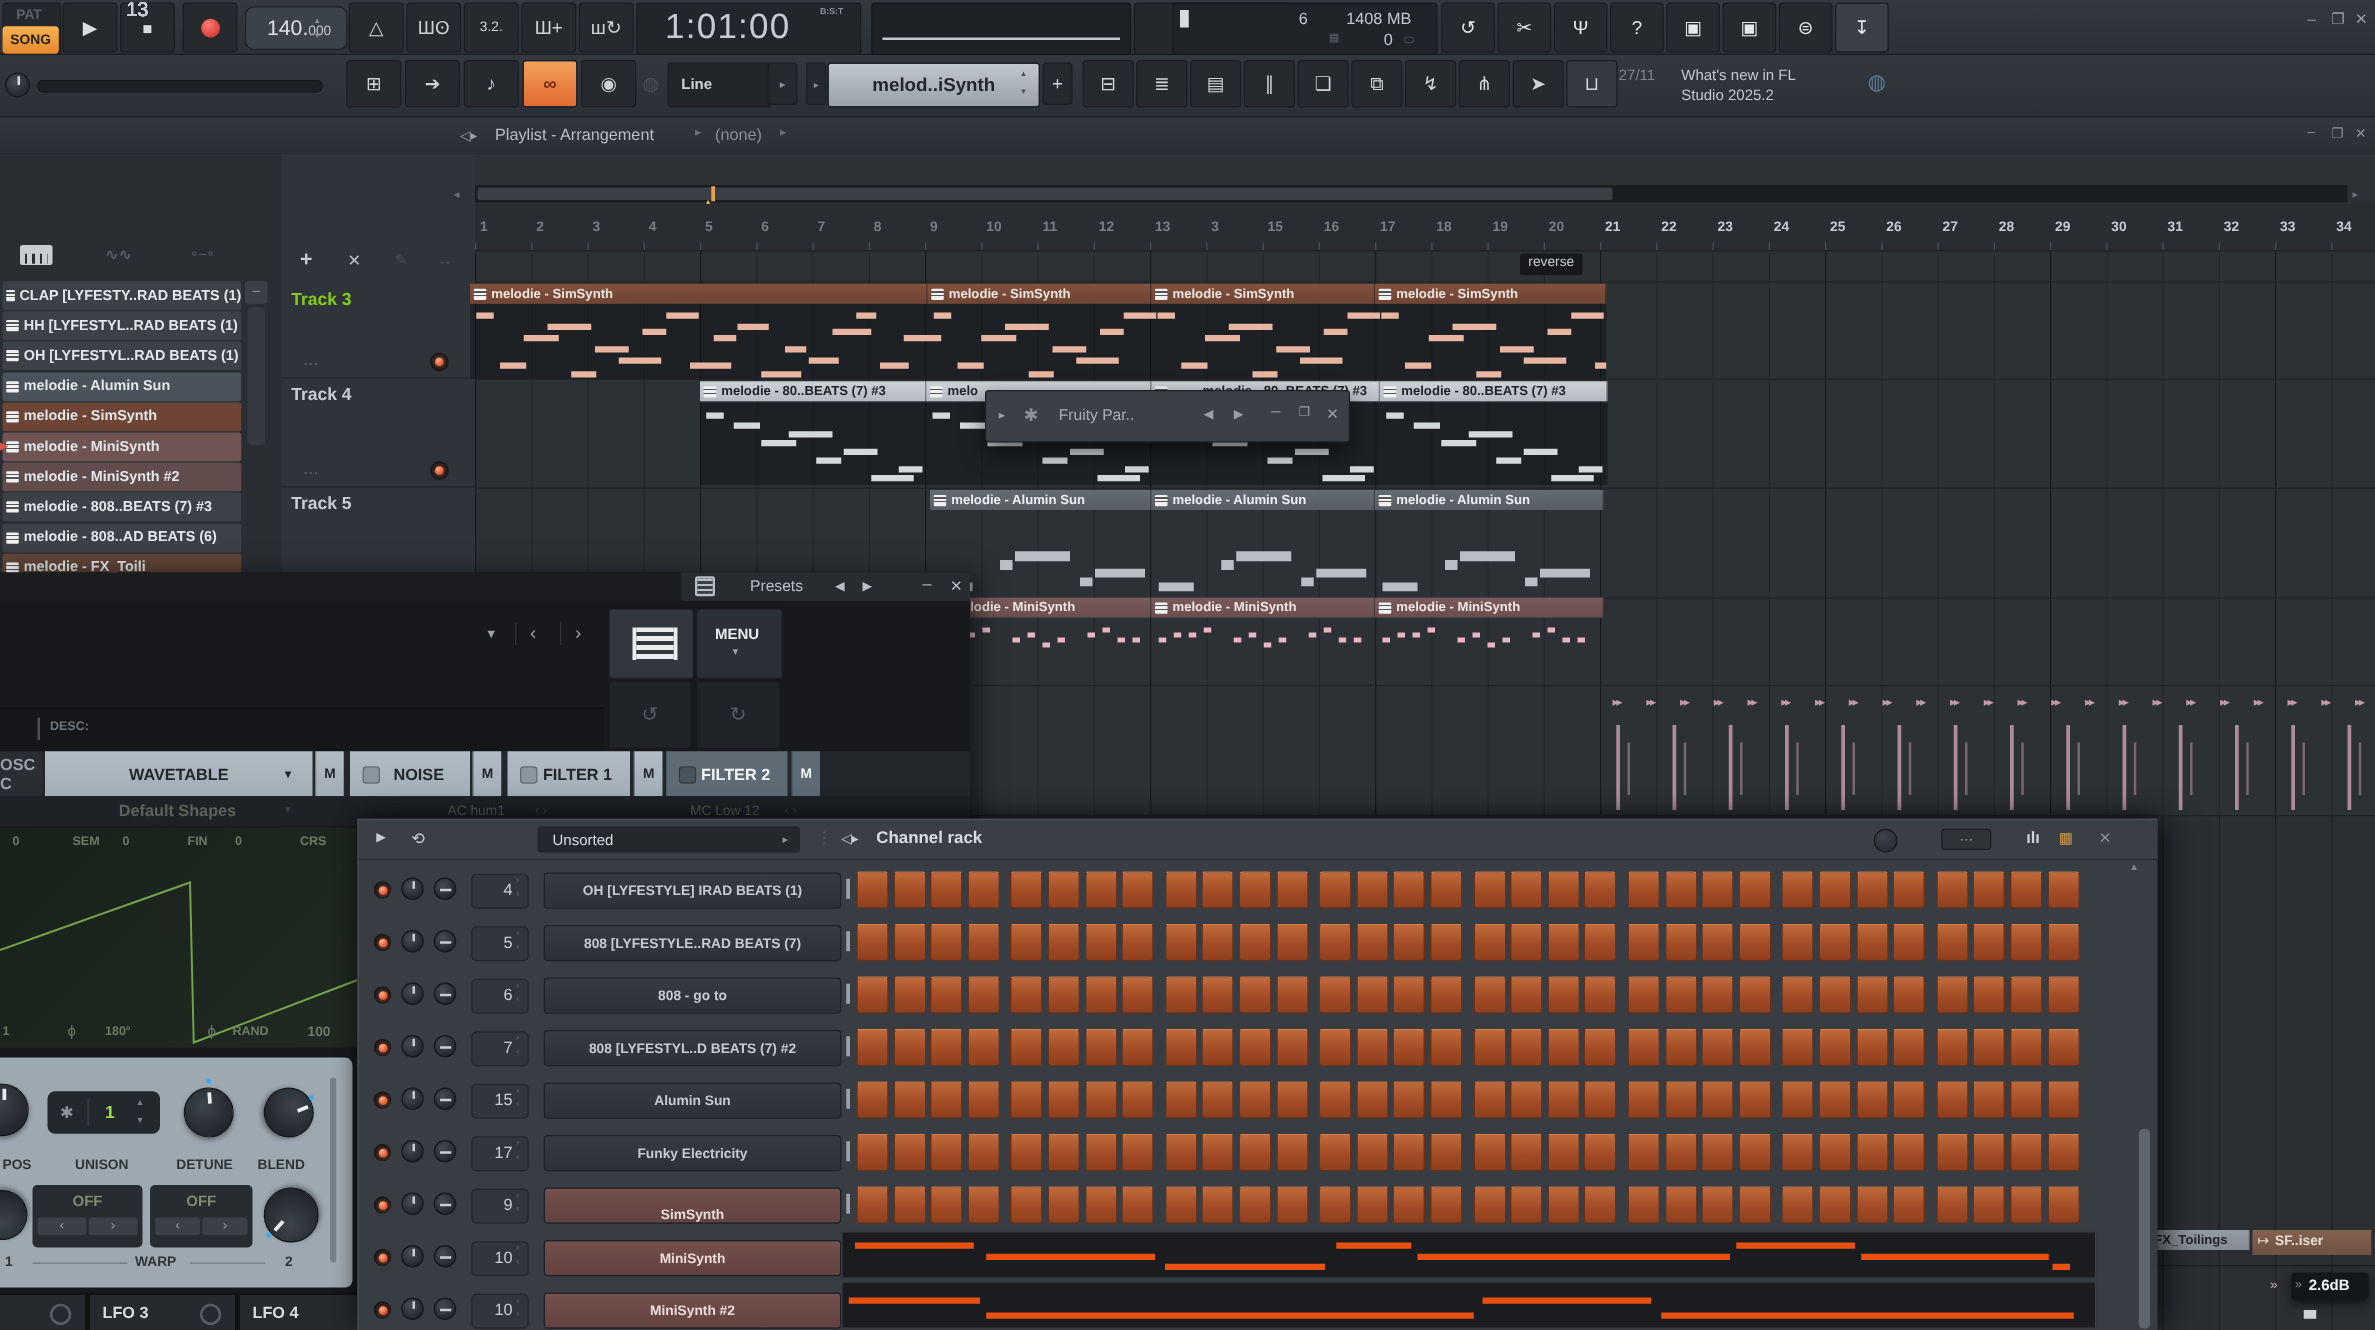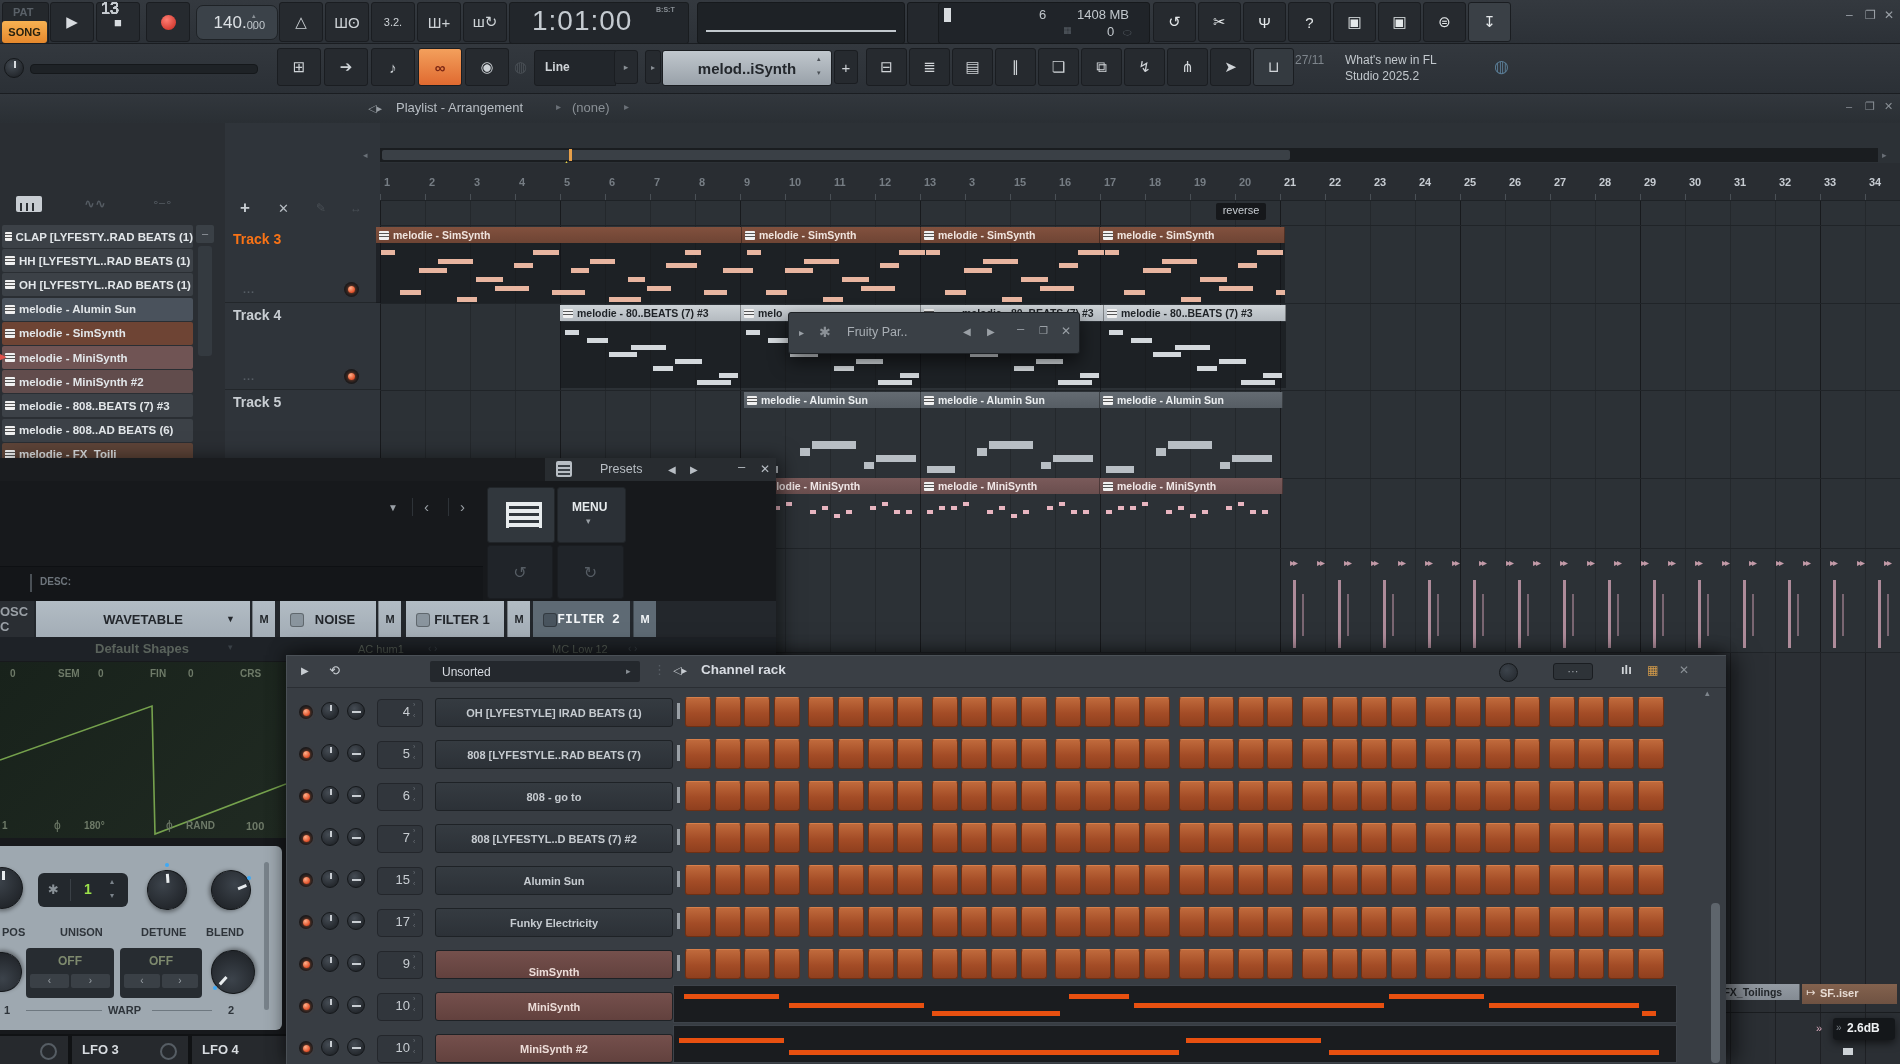--- a/index.html
+++ b/index.html
@@ -180,21 +180,21 @@
         <span style="font-size: 11.5px; font-weight: bold; color: rgb(226, 230, 233); white-space: nowrap;">melodie - FX_Toili</span>
       </div>
       <div class="abs nosel" style="left: 196px; top: 102px; width: 18px; height: 18px; background: rgb(58, 64, 70); border-radius: 2px; text-align: center; font-size: 11px; color: rgb(154, 160, 166); line-height: 16px;">–</div>
       <div class="abs nosel" style="left: 198px; top: 123px; width: 14px; height: 110px; background: rgb(52, 58, 64); border-radius: 3px;"></div>
       <div class="abs nosel" style="left: 225px; top: 0px; width: 155px; height: 529px; background: rgb(47, 52, 58); border-right: 1px solid rgb(34, 38, 42);"></div>
       <div class="abs nosel" style="left: 240px; top: 75px; font-size: 17px; color: rgb(200, 205, 210); white-space: nowrap; font-weight: bold;">+</div>
       <div class="abs nosel" style="left: 278px; top: 78px; font-size: 13px; color: rgb(184, 190, 196); white-space: nowrap; font-weight: bold;">✕</div>
       <div class="abs nosel" style="left: 316px; top: 78px; font-size: 12px; color: rgb(74, 80, 86); white-space: nowrap;">✎</div>
       <div class="abs nosel" style="left: 350px; top: 78px; font-size: 12px; color: rgb(74, 80, 86); white-space: nowrap;">↔</div>
       <div class="abs nosel" style="left: 225px; top: 179px; width: 155px; height: 1px; background: rgb(34, 38, 42);"></div>
-      <div class="abs nosel" style="left: 233px; top: 108px; font-size: 14px; color: #f97316; white-space: nowrap; font-weight: bold;">Track 3</div>
+      <div class="abs nosel" style="left: 233px; top: 108px; font-size: 14px; color: #84cc16; white-space: nowrap; font-weight: bold;">Track 3</div>
       <div class="abs nosel" style="left: 243px; top: 160px; font-size: 11px; color: rgb(86, 93, 100); white-space: nowrap; font-weight: bold; letter-spacing: 1px;">...</div>
       <div class="led abs nosel" style="left: 344px; top: 159px; width: 15px; height: 15px;">
         <i></i>
       </div>
       <div class="abs nosel" style="left: 225px; top: 266px; width: 155px; height: 1px; background: rgb(34, 38, 42);"></div>
       <div class="abs nosel" style="left: 233px; top: 184px; font-size: 14px; color: rgb(200, 205, 210); white-space: nowrap; font-weight: bold;">Track 4</div>
       <div class="abs nosel" style="left: 243px; top: 247px; font-size: 11px; color: rgb(86, 93, 100); white-space: nowrap; font-weight: bold; letter-spacing: 1px;">...</div>
       <div class="led abs nosel" style="left: 344px; top: 246px; width: 15px; height: 15px;">
         <i></i>
       </div>
@@ -638,21 +638,21 @@
       <div class="abs nosel" style="left: 378px; top: 143px; width: 22px; height: 36px; background: linear-gradient(rgb(178, 188, 196), rgb(163, 173, 182)); border-left: 1px solid rgba(0, 0, 0, 0.3); display: flex; align-items: center; justify-content: center;">
         <span style="font-size: 11px; font-weight: bold; color: rgb(35, 39, 44);">M</span>
       </div>
       <div class="abs nosel" style="left: 406px; top: 143px; width: 98px; height: 36px; background: linear-gradient(rgb(178, 188, 196), rgb(163, 173, 182)); display: flex; align-items: center; justify-content: center;">
         <div class="abs nosel" style="position: absolute; left: 10px; top: 12px; width: 12px; height: 12px; border-radius: 3px; background: rgb(138, 149, 158); border: 1px solid rgba(0, 0, 0, 0.3);"></div>
         <span style="font-size: 13px; font-weight: bold; color: rgb(35, 39, 44); margin-left: 14px;">FILTER 1</span>
       </div>
       <div class="abs nosel" style="left: 507px; top: 143px; width: 22px; height: 36px; background: linear-gradient(rgb(178, 188, 196), rgb(163, 173, 182)); border-left: 1px solid rgba(0, 0, 0, 0.3); display: flex; align-items: center; justify-content: center;">
         <span style="font-size: 11px; font-weight: bold; color: rgb(35, 39, 44);">M</span>
       </div>
-      <div class="abs nosel" style="left: 533px; top: 143px; width: 97px; height: 36px; background: rgb(94, 106, 116); display: flex; align-items: center; justify-content: center; font-family: Liberation Mono, monospace;">
+      <div class="abs nosel" style="left: 533px; top: 143px; width: 97px; height: 36px; background: rgb(94, 106, 116); display: flex; align-items: center; justify-content: center;">
         <div class="abs nosel" style="position: absolute; left: 10px; top: 12px; width: 12px; height: 12px; border-radius: 3px; background: rgb(73, 84, 94); border: 1px solid rgba(0, 0, 0, 0.3);"></div>
         <span style="font-size: 13px; font-weight: bold; color: rgb(242, 245, 247); margin-left: 14px;">FILTER 2</span>
       </div>
       <div class="abs nosel" style="left: 633px; top: 143px; width: 22px; height: 36px; background: rgb(94, 106, 116); border-left: 1px solid rgba(0, 0, 0, 0.3); display: flex; align-items: center; justify-content: center;">
         <span style="font-size: 11px; font-weight: bold; color: rgb(242, 245, 247);">M</span>
       </div>
       <div class="abs nosel" style="left: 0px; top: 179px; width: 776px; height: 24px; background: rgb(30, 34, 39);"></div>
       <div class="abs nosel" style="left: 95px; top: 183px; font-size: 13px; color: rgb(90, 99, 92); white-space: nowrap; font-weight: bold;">Default Shapes</div>
       <div class="abs nosel" style="left: 228px; top: 184px; font-size: 9px; color: rgb(58, 64, 70); white-space: nowrap;">▾</div>
       <div class="abs nosel" style="left: 358px; top: 185px; font-size: 11px; color: rgb(86, 94, 86); white-space: nowrap;">AC hum1</div>

